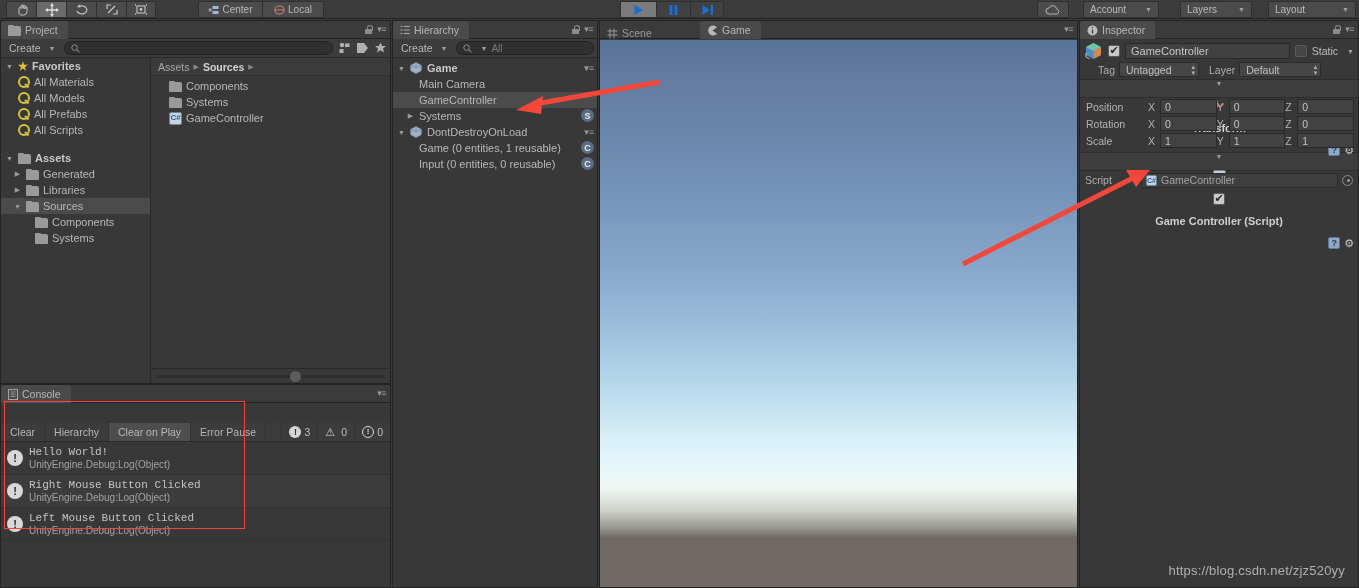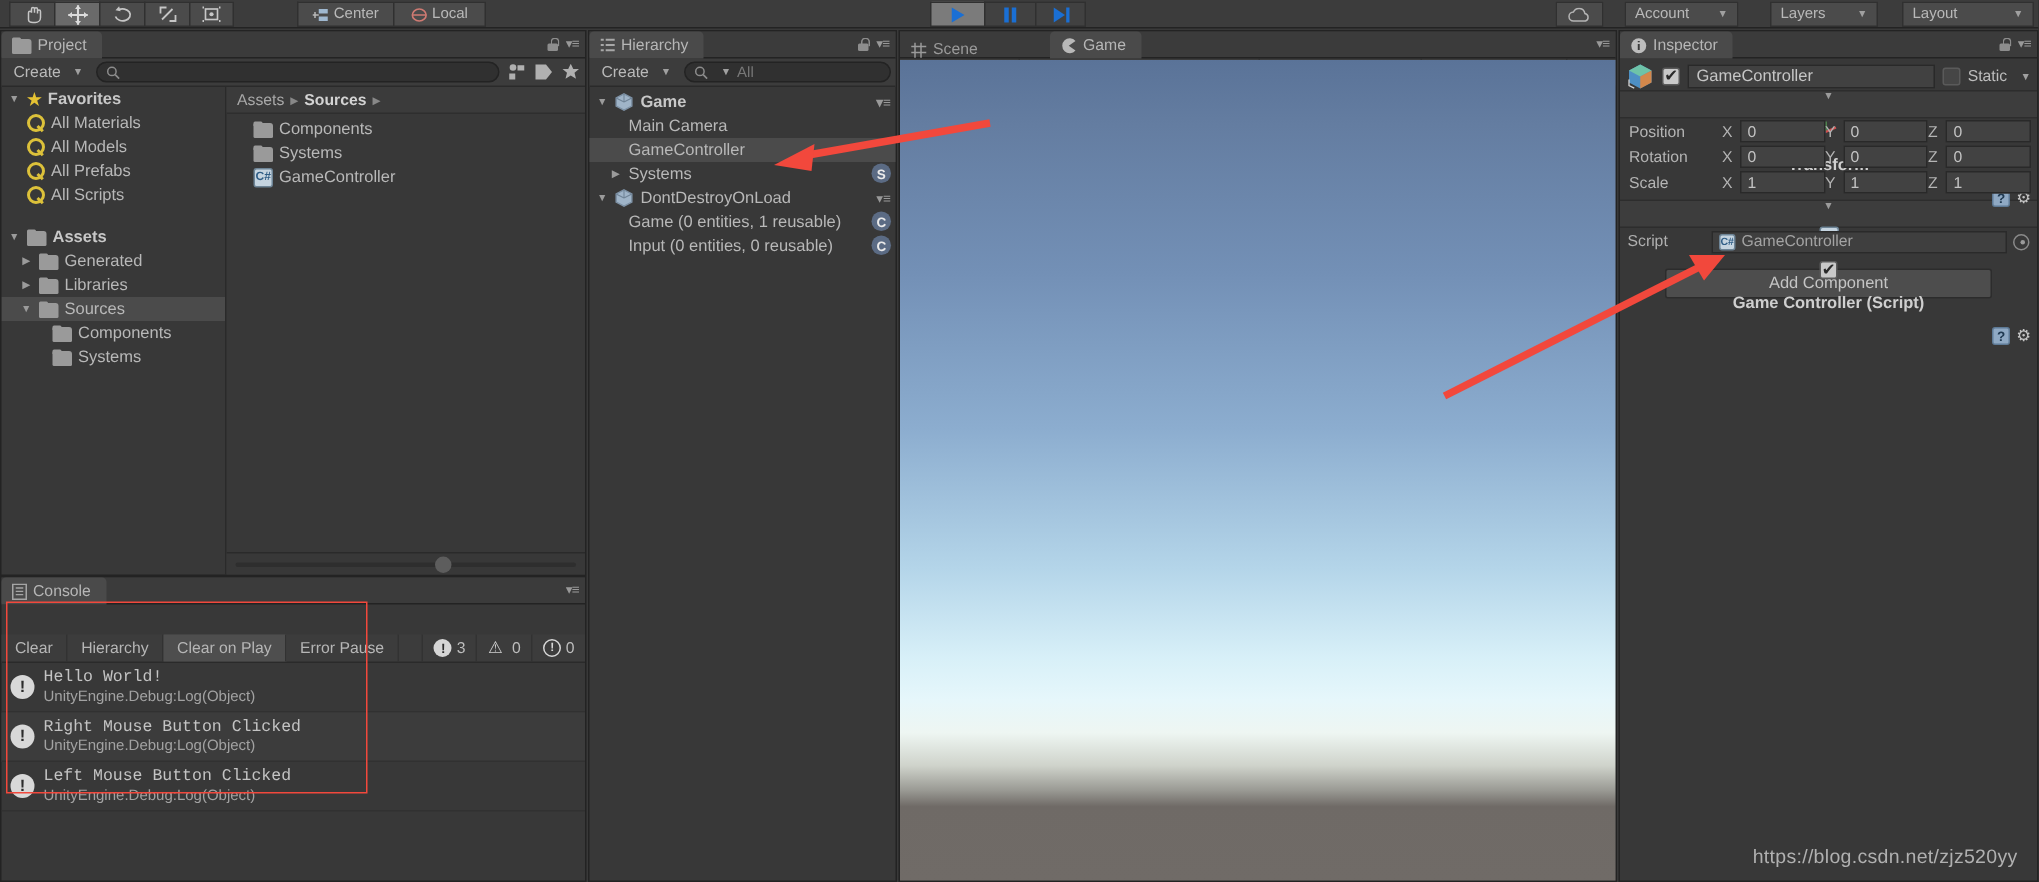--- a/index.html
+++ b/index.html
@@ -658,20 +658,32 @@
       </span>
       <span class="chk"></span>
       <span class="namefield">
         <span>GameController</span>
       </span>
       <span class="chk off"></span>
       <span class="static-lbl">Static</span>
       <span class="tb-caret">▼</span>
     </div>
 
+    <div class="insp-row2">
+      <span class="lbl" style="width:30px; text-align:right;">Tag</span>
+      <span class="dropdown" style="width:80px;">
+        <span>Untagged</span>
+        <span class="updown">▴<br>▾</span>
+      </span>
+      <span class="lbl" style="margin-left:6px;">Layer</span>
+      <span class="dropdown" style="width:82px;">
+        <span>Default</span>
+        <span class="updown">▴<br>▾</span>
+      </span>
+    </div>
 
     <div class="comp-hdr">
       <span class="tri">▼</span>
       <span>
         <svg width="13" height="13" viewBox="0 0 13 13">
             <path d="M4 10 4 3" stroke="#5fbf5f" stroke-width="1.4"></path>
             <path d="M4 10 11 7" stroke="#d05050" stroke-width="1.4"></path>
             <path d="M4 10 1 12" stroke="#4f79d0" stroke-width="1.4"></path>
           </svg>
       </span>
@@ -741,25 +753,20 @@
 
     <div class="script-row">
       <span class="lbl" style="width:52px;">Script</span>
       <span class="objfield">
         <span class="cs-icon">C#</span>
         <span>GameController</span>
       </span>
       <span class="radio-ic"></span>
     </div>
 
-    <div class="addcomp-wrap">
-      <div class="addcomp">
-        <span>Add Component</span>
-      </div>
-    </div>
   </div>
 
   <svg class="ann" style="left:0; top:0; width:1359px; height:588px;">
     <g>
       <path d="M660 82 L535 104" stroke="#f2483c" stroke-width="5" fill="none"></path>
       <path d="M516 110 L543 96 L541 114 Z" fill="#f2483c"></path>
     </g>
     <g>
       <path d="M963 264 L1133 178" stroke="#f2483c" stroke-width="5" fill="none"></path>
       <path d="M1150 170 L1126 170 L1136 187 Z" fill="#f2483c"></path>

